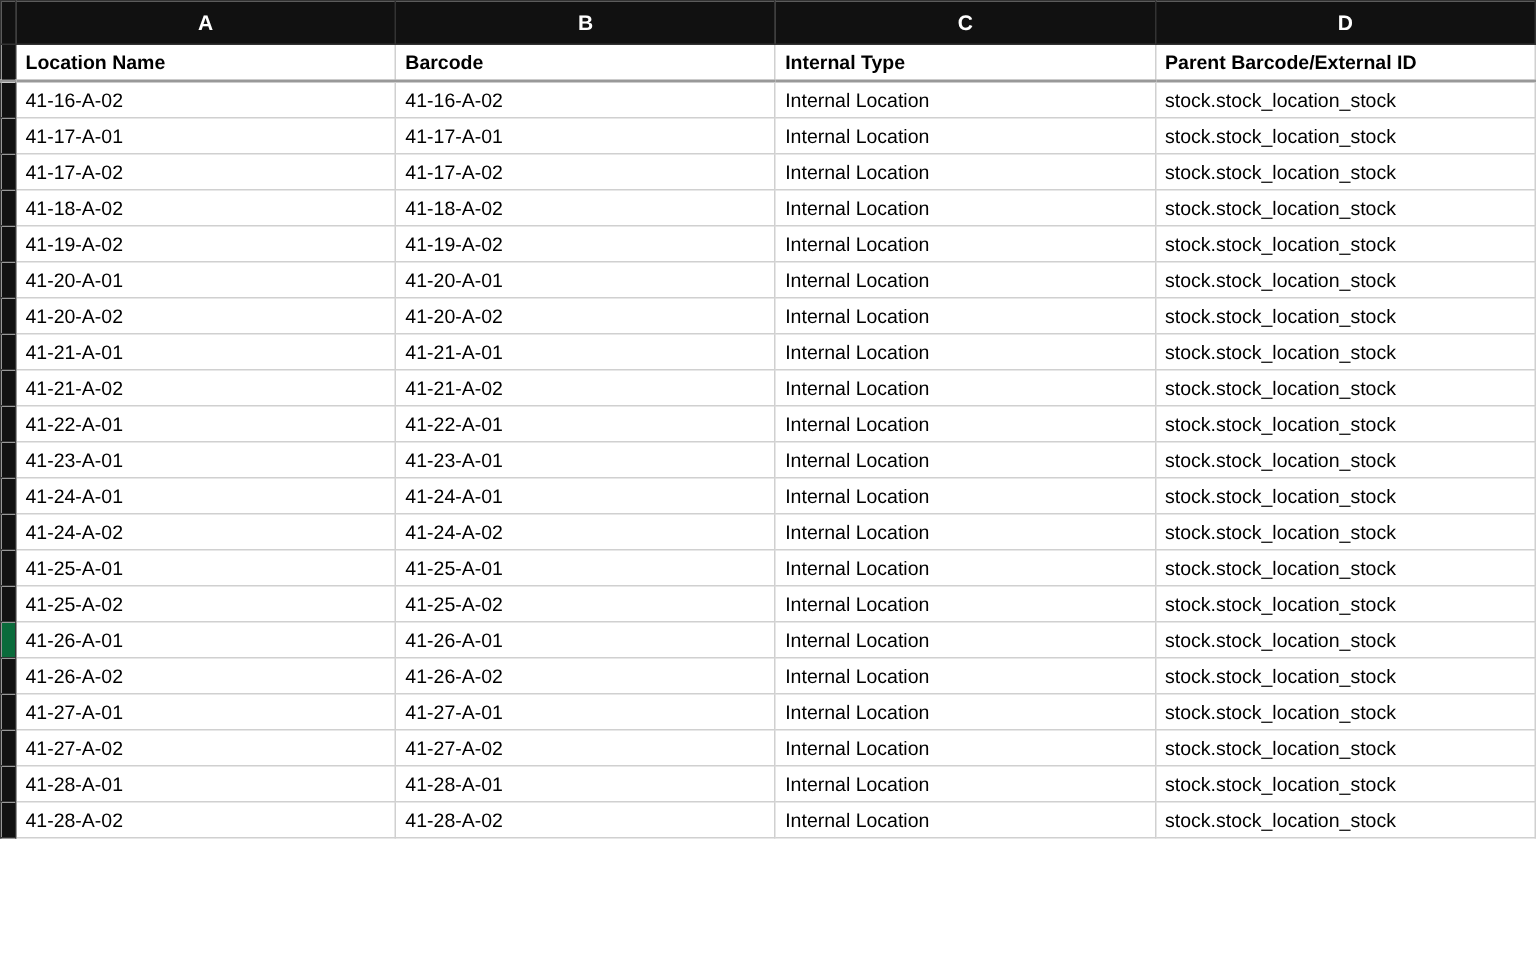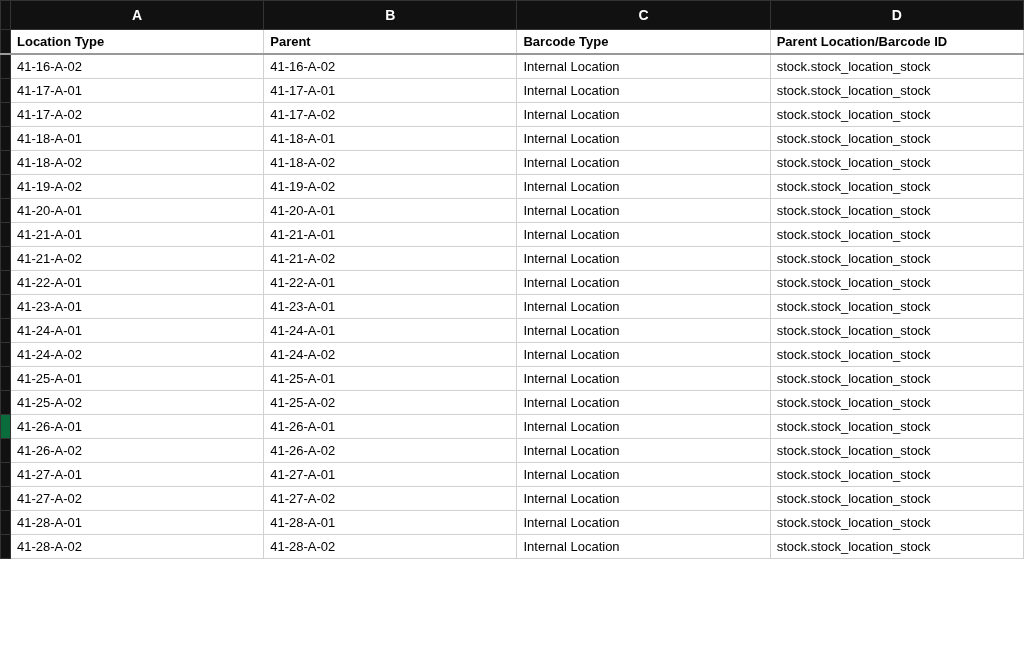--- a/index.html
+++ b/index.html
@@ -72,24 +72,24 @@
       <th class="row-head"></th>
       <th>A</th>
       <th>B</th>
       <th>C</th>
       <th>D</th>
     </tr>
   </thead>
   <tbody id="tbody">
     <tr class="header-row">
       <td class="row-head"></td>
-      <td>Location Type</td>
-      <td>Parent</td>
-      <td>Barcode Type</td>
-      <td>Parent Location/Barcode ID</td>
+      <td>Location Name</td>
+      <td>Barcode</td>
+      <td>Internal Type</td>
+      <td>Parent Barcode/External ID</td>
     </tr>
   <tr>
         <td class="row-head"></td>
         <td>41-16-A-02</td>
         <td>41-16-A-02</td>
         <td>Internal Location</td>
         <td>stock.stock_location_stock</td>
       </tr>
       <tr>
         <td class="row-head"></td>
@@ -100,43 +100,43 @@
       </tr>
       <tr>
         <td class="row-head"></td>
         <td>41-17-A-02</td>
         <td>41-17-A-02</td>
         <td>Internal Location</td>
         <td>stock.stock_location_stock</td>
       </tr>
       <tr>
         <td class="row-head"></td>
-        <td>41-18-A-01</td>
-        <td>41-18-A-01</td>
-        <td>Internal Location</td>
-        <td>stock.stock_location_stock</td>
-      </tr>
-      <tr>
-        <td class="row-head"></td>
         <td>41-18-A-02</td>
         <td>41-18-A-02</td>
         <td>Internal Location</td>
         <td>stock.stock_location_stock</td>
       </tr>
       <tr>
         <td class="row-head"></td>
         <td>41-19-A-02</td>
         <td>41-19-A-02</td>
         <td>Internal Location</td>
         <td>stock.stock_location_stock</td>
       </tr>
       <tr>
         <td class="row-head"></td>
         <td>41-20-A-01</td>
         <td>41-20-A-01</td>
+        <td>Internal Location</td>
+        <td>stock.stock_location_stock</td>
+      </tr>
+      <tr>
+        <td class="row-head"></td>
+        <td>41-20-A-02</td>
+        <td>41-20-A-02</td>
         <td>Internal Location</td>
         <td>stock.stock_location_stock</td>
       </tr>
       <tr>
         <td class="row-head"></td>
         <td>41-21-A-01</td>
         <td>41-21-A-01</td>
         <td>Internal Location</td>
         <td>stock.stock_location_stock</td>
       </tr>

